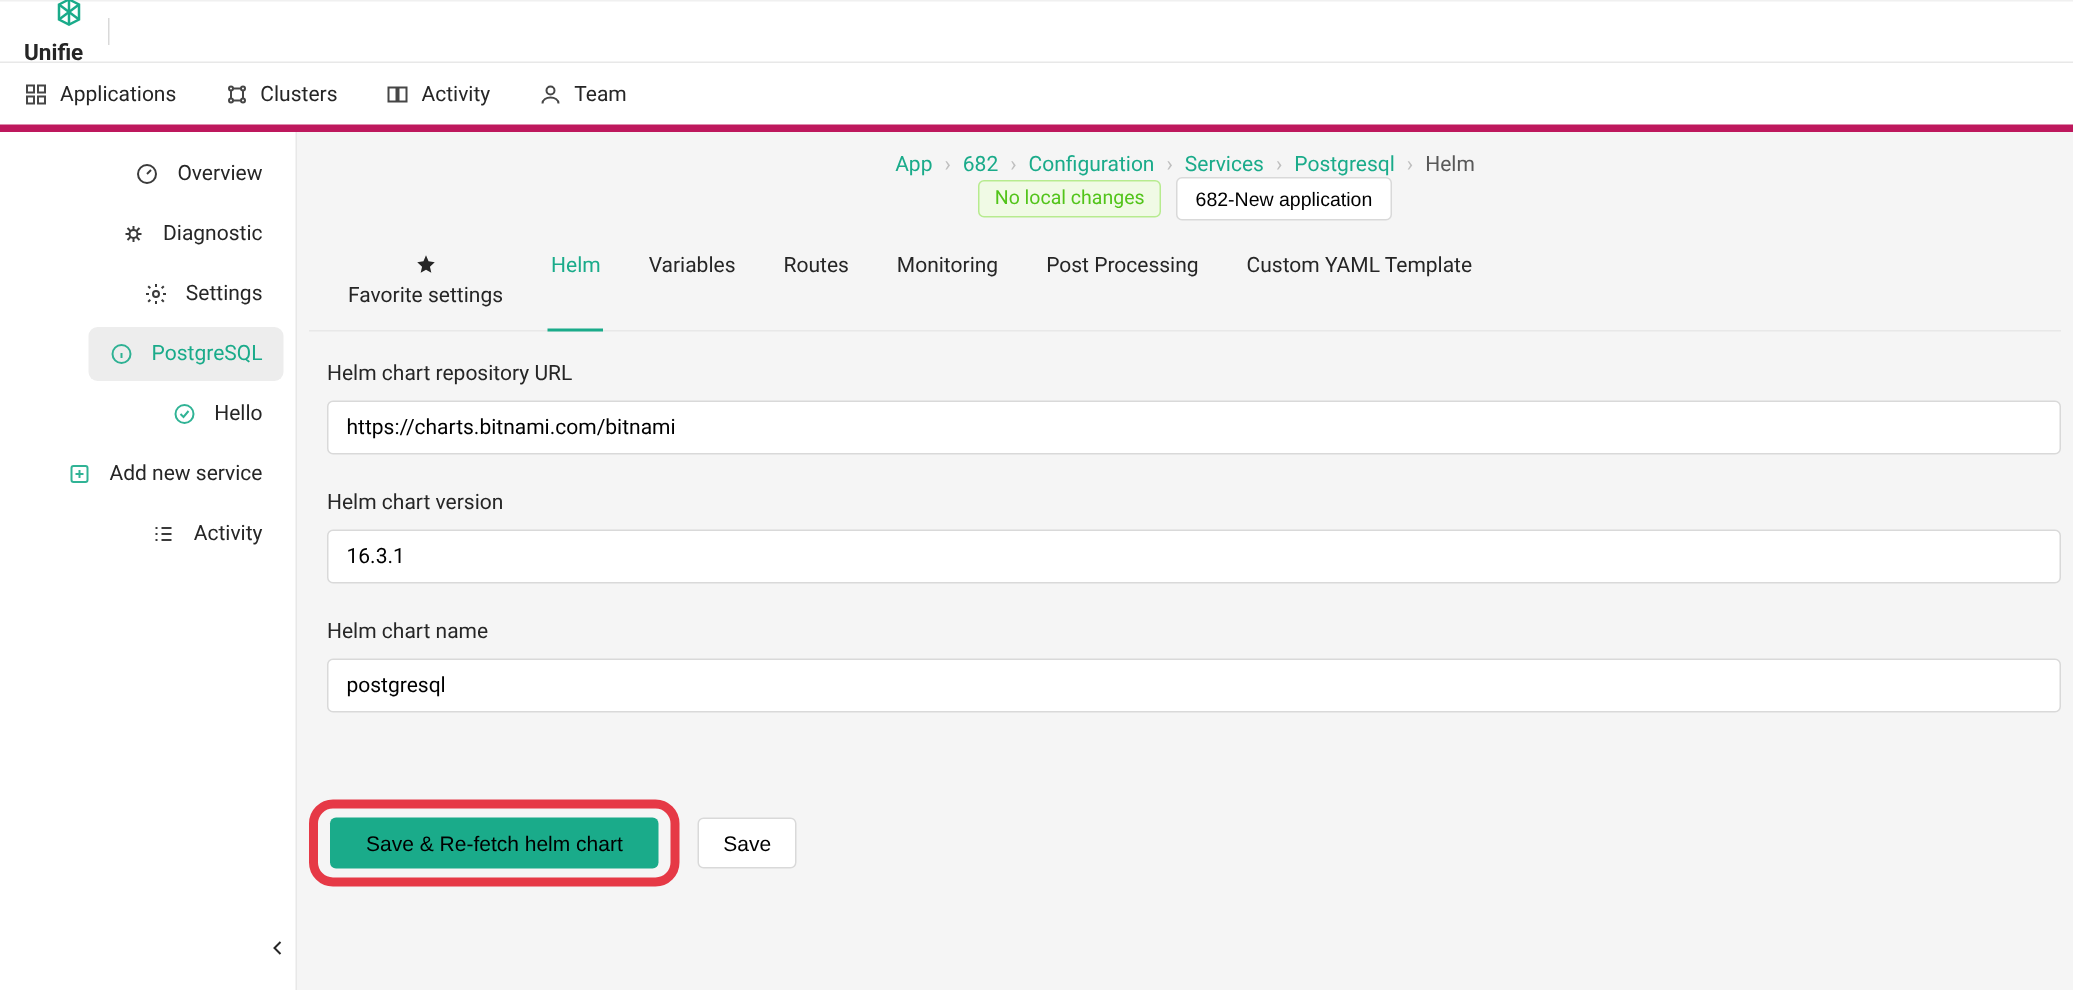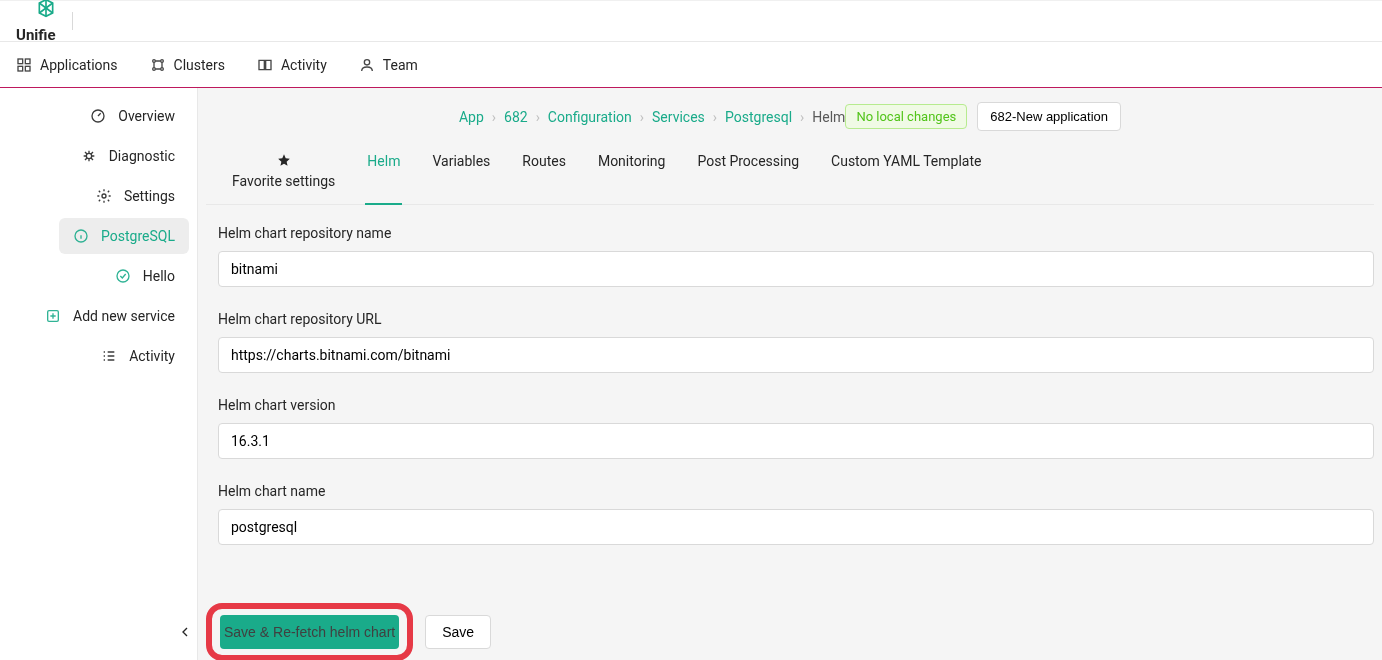--- a/index.html
+++ b/index.html
@@ -1,51 +1,51 @@
 <!DOCTYPE html>
 <html><head>
 <meta charset="utf-8">
 <style>
 * { box-sizing: border-box; margin: 0; padding: 0; }
 body { font-family: -apple-system, BlinkMacSystemFont, "Segoe UI", Roboto, sans-serif; font-size: 14px; color: #262626; background: #fff; }
 .top-bar { height: 42px; border-top: 1px solid #f0f0f0; border-bottom: 1px solid #e8e8e8; display: flex; align-items: center; padding: 0 16px; gap: 12px; }
 .logo { display: flex; align-items: flex-end; gap: 8px; font-weight: 700; font-size: 15px; flex-direction: column; }
 .logo-icon { width: 20px; height: 20px; color: #1aab8a; }
 .divider-v { width: 1px; height: 18px; background: #d9d9d9; margin-left: 4px; }
-.nav-bar { height: 46px; border-bottom: 1px solid #be185d; display: flex; align-items: center; padding: 0 16px; gap: 32px; }
+.nav-bar { height: 46px; border-bottom: 5px solid #be185d; display: flex; align-items: center; padding: 0 16px; gap: 32px; }
 .nav-item { display: flex; align-items: center; gap: 8px; cursor: pointer; font-size: 14px; }
 .nav-icon { width: 16px; height: 16px; opacity: 0.85; }
 .main { display: flex; height: calc(100vh - 88px); }
 .sidebar { width: 198px; border-right: 1px solid #e8e8e8; padding: 8px 4px; display: flex; flex-direction: column; align-items: flex-end; }
 .sidebar-item { display: flex; align-items: center; gap: 12px; padding: 10px 14px; cursor: pointer; border-radius: 6px; margin: 2px 4px; font-size: 14px; }
 .sidebar-item.active { background: #ededed; color: #1aab8a; }
 .sidebar-item.active .side-icon { color: #1aab8a; }
 .side-icon { width: 16px; height: 16px; opacity: 0.9; flex-shrink: 0; }
 .side-icon.green { color: #1aab8a; }
 .sidebar-spacer { flex: 1; }
 .collapse-btn { display: flex; justify-content: center; padding: 12px 0; cursor: pointer; }
 .content { flex: 1; background: #f5f5f5; padding: 0; overflow: auto; position: relative; }
-.content-header { display: flex; align-items: center; justify-content: center; padding: 14px 20px 0 20px; }
+.content-header { display: flex; align-items: center; justify-content: flex-start; padding: 14px 20px 0 20px; flex-direction: column; }
 .breadcrumb { display: flex; align-items: center; gap: 8px; font-size: 14px; }
 .breadcrumb a { color: #1aab8a; cursor: pointer; }
 .breadcrumb .sep { color: #bfbfbf; }
 .breadcrumb .current { color: #595959; }
 .header-right { display: flex; align-items: center; gap: 10px; }
 .badge-green { background: #f0fae5; border: 1px solid #b7eb8f; color: #52c41a; padding: 4px 10px; border-radius: 4px; font-size: 13px; }
 .app-btn { background: #fff; border: 1px solid #d9d9d9; padding: 6px 12px; border-radius: 4px; font-size: 13px; cursor: pointer; }
 .tabs { display: flex; gap: 28px; padding: 22px 24px 0 24px; border-bottom: 1px solid #e8e8e8; margin: 0 8px; }
 .tab { padding: 0 2px 14px 2px; cursor: pointer; font-size: 14px; display: flex; align-items: center; gap: 6px; color: #262626; border-bottom: 2px solid transparent; margin-bottom: -1px; flex-direction: column; }
 .tab.active { color: #1aab8a; border-bottom-color: #1aab8a; }
 .star-icon { width: 14px; height: 14px; }
 .form { padding: 20px 8px 20px 20px; }
 .field { margin-bottom: 24px; }
 .field-label { display: block; margin-bottom: 10px; font-size: 14px; color: #262626; }
 .field-input { width: 100%; padding: 9px 12px; border: 1px solid #d9d9d9; border-radius: 4px; font-size: 14px; background: #fff; font-family: inherit; }
 .actions { display: flex; gap: 12px; padding: 14px 20px; align-items: center; }
-.btn-primary { background: #1aab8a; color: #404040; border: none; padding: 9px 4px; border-radius: 4px; font-size: 14px; cursor: pointer; }
+.btn-primary { background: #1aab8a; color: #000000; border: none; padding: 9px 24px; border-radius: 4px; font-size: 14px; cursor: pointer; }
 .btn-secondary { background: #fff; border: 1px solid #d9d9d9; padding: 8px 16px; border-radius: 4px; font-size: 14px; cursor: pointer; }
 .highlight-box { border: 6px solid #e63946; border-radius: 16px; display: inline-block; padding: 6px 8px; margin-left: -12px; }
 </style>
 </head>
 <body>
 
 <div class="top-bar">
   <div class="logo">
     <svg class="logo-icon" viewBox="0 0 24 24" fill="none" stroke="currentColor" stroke-width="2">
         <path d="M4 6 L12 2 L20 6 L20 18 L12 22 L4 18 Z"></path>
@@ -194,24 +194,20 @@
       <div class="tab">
           <span>Post Processing</span>
         </div>
       <div class="tab">
           <span>Custom YAML Template</span>
         </div>
     </div>
 
     <div class="form">
       <div class="field">
-        <label class="field-label">Helm chart repository name</label>
-        <input class="field-input" value="bitnami" style="">
-      </div>
-      <div class="field">
         <label class="field-label">Helm chart repository URL</label>
         <input class="field-input" value="https://charts.bitnami.com/bitnami" style="">
       </div>
       <div class="field">
         <label class="field-label">Helm chart version</label>
         <input class="field-input" value="16.3.1" style="">
       </div>
       <div class="field">
         <label class="field-label">Helm chart name</label>
         <input class="field-input" value="postgresql" style="">

